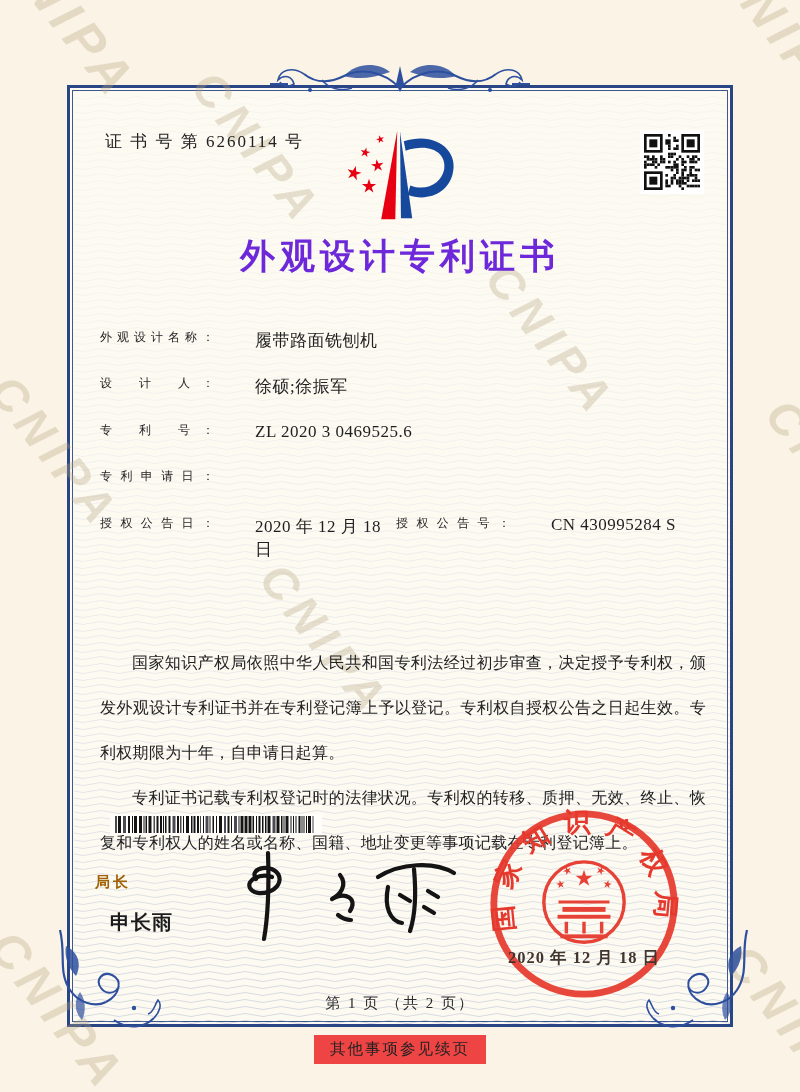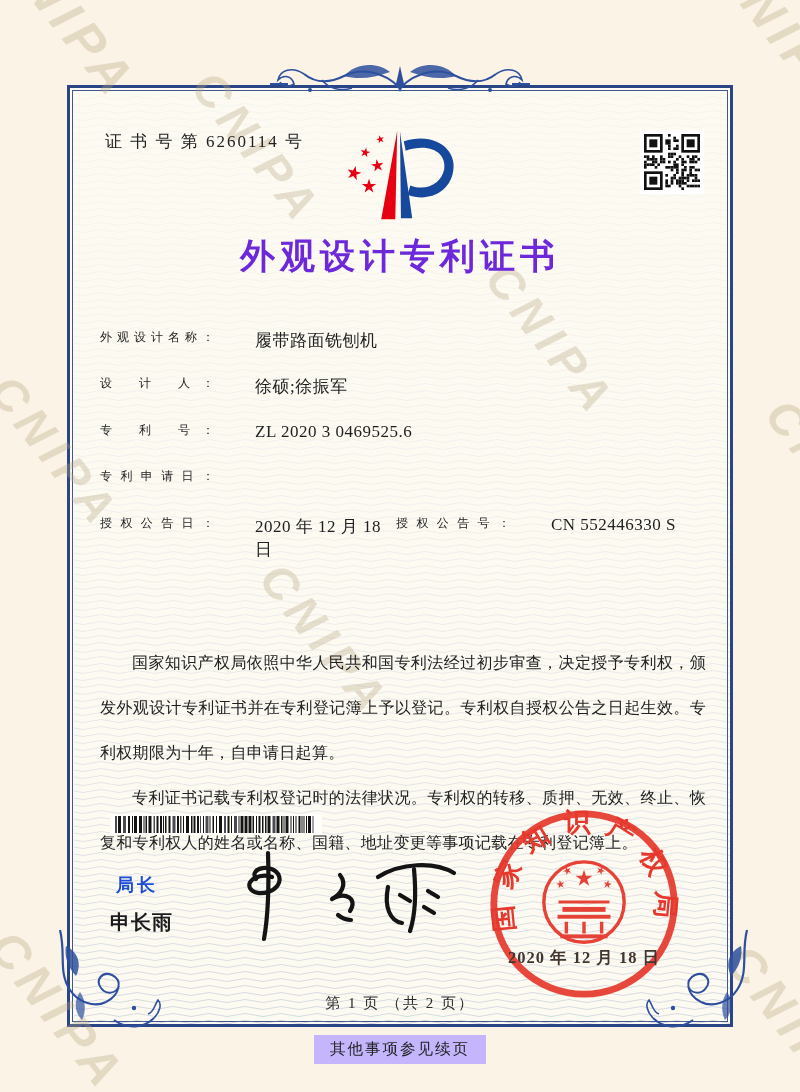--- a/index.html
+++ b/index.html
@@ -31,35 +31,35 @@
   .fvalue{padding-left:7px;letter-spacing:0.5px;margin-left:34px;}
   .fvalue.gdate{width:141px;flex:none;}
   .flabel.l2{margin-left:0;}
 
   .bodytext{position:absolute;left:100px;top:640px;width:606px;font-size:16px;line-height:45px;
             color:#222;text-align:justify;letter-spacing:0.3px;}
   .bodytext p{margin:0;text-indent:2em;}
 
   .barcode{position:absolute;left:110px;top:814px;background:#fffefb;padding:2px 3px;line-height:0;}
 
-  .sig-title{position:absolute;left:116px;top:873px;font-family:"Liberation Sans","DejaVu Sans",sans-serif;
-             font-size:18px;font-weight:bold;color:#1d4ed8;letter-spacing:3px;}
+  .sig-title{position:absolute;left:95px;top:873px;font-family:"Liberation Sans","DejaVu Sans",sans-serif;
+             font-size:15px;font-weight:bold;color:#a16207;letter-spacing:3px;}
   .sig-name{position:absolute;left:110px;top:909px;font-family:"Liberation Sans","DejaVu Sans",sans-serif;
             font-size:20px;font-weight:bold;color:#1c1c1c;letter-spacing:1px;}
   .sig-hand{position:absolute;left:222px;top:849px;}
 
   .seal{position:absolute;left:486px;top:806px;width:196px;height:196px;z-index:5;}
   .seal svg{position:absolute;inset:0;}
   .seal-date{position:absolute;left:0;top:141px;width:100%;text-align:center;
              font-size:16.5px;color:#40352f;letter-spacing:1px;font-weight:bold;}
 
   .page-info{position:absolute;left:0;top:994px;width:100%;text-align:center;font-size:15px;
              letter-spacing:2px;color:#2b2b2b;}
   .cont-note{position:absolute;left:0;top:1035px;width:100%;text-align:center;}
-  .cont-note span{display:inline-block;background:#c4b5fd;padding:4px 16px;font-size:15.5px;
+  .cont-note span{display:inline-block;background:#ef4444;padding:4px 16px;font-size:15.5px;
                   letter-spacing:2px;color:#222;}
 
   .ornament-top{position:absolute;left:50%;top:54px;transform:translateX(-50%);z-index:6;}
   .ornament-bl{position:absolute;left:50px;top:928px;z-index:6;}
   .ornament-br{position:absolute;left:642px;top:928px;z-index:6;transform:scaleX(-1);}
 </style>
 </head>
 <body>
 
 <div class="page">
@@ -375,21 +375,21 @@
         <span class="flabel">专 利 号：</span>
         <span class="fvalue">ZL 2020 3 0469525.6</span>
       </div>
       <div class="field-row">
         <span class="flabel">专利申请日：</span>
       </div>
       <div class="field-row">
         <span class="flabel">授权公告日：</span>
         <span class="fvalue gdate">2020 年 12 月 18 日</span>
         <span class="flabel l2">授权公告号：</span>
-        <span class="fvalue">CN 552446330 S</span>
+        <span class="fvalue">CN 430995284 S</span>
       </div>
     </div>
 
     <div class="bodytext">
       <p>国家知识产权局依照中华人民共和国专利法经过初步审查，决定授予专利权，颁发外观设计专利证书并在专利登记簿上予以登记。专利权自授权公告之日起生效。专利权期限为十年，自申请日起算。</p>
       <p>专利证书记载专利权登记时的法律状况。专利权的转移、质押、无效、终止、恢复和专利权人的姓名或名称、国籍、地址变更等事项记载在专利登记簿上。</p>
     </div>
 
     <div class="barcode">
       <svg id="barcode" width="206" height="17">

